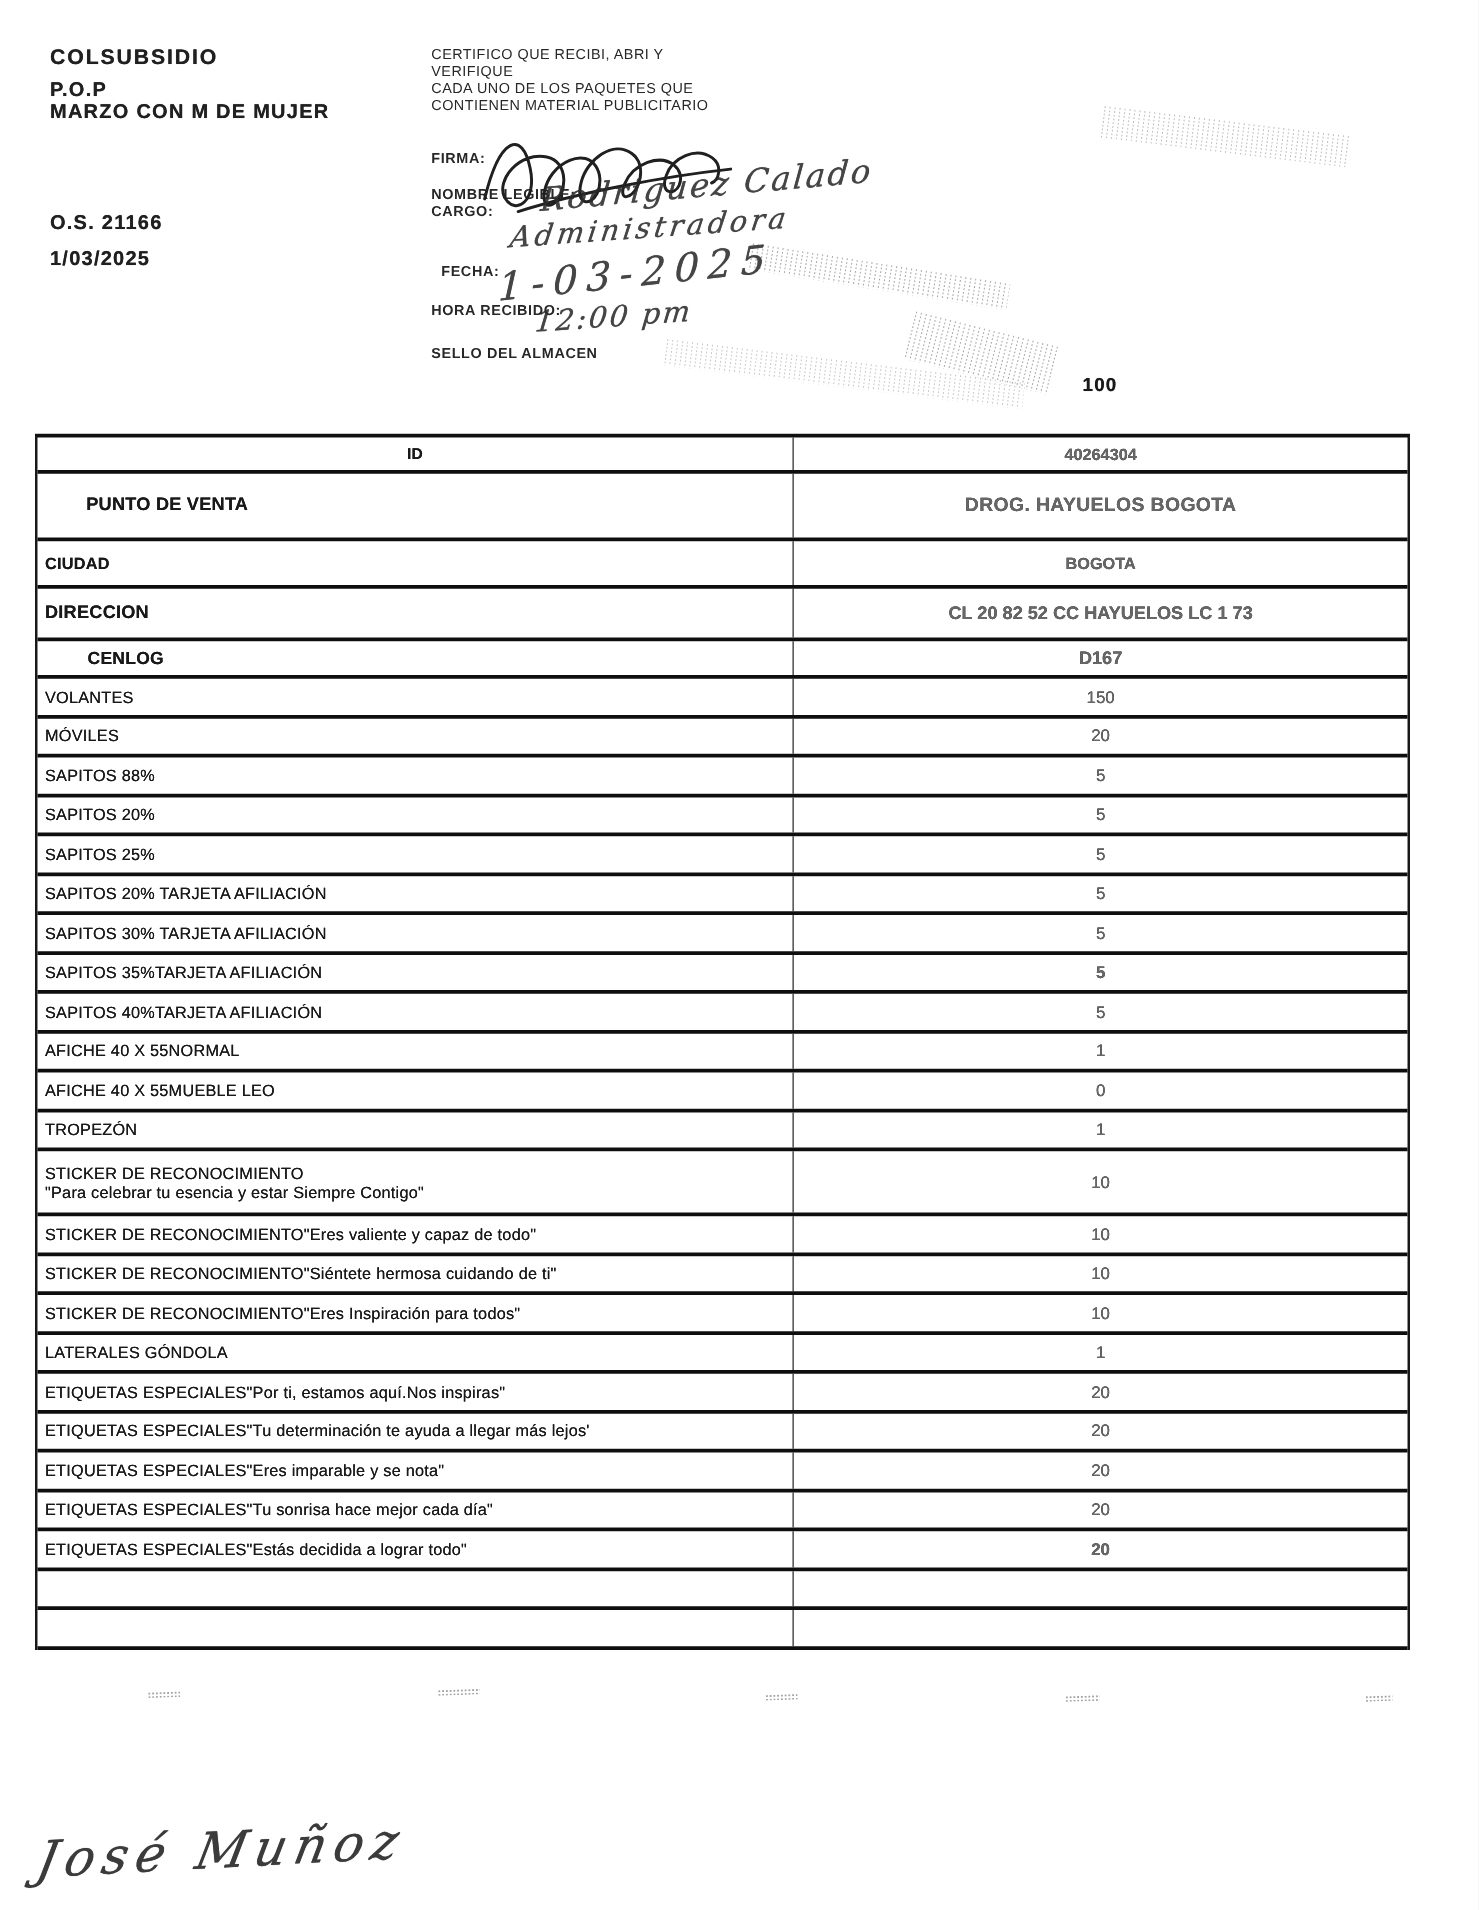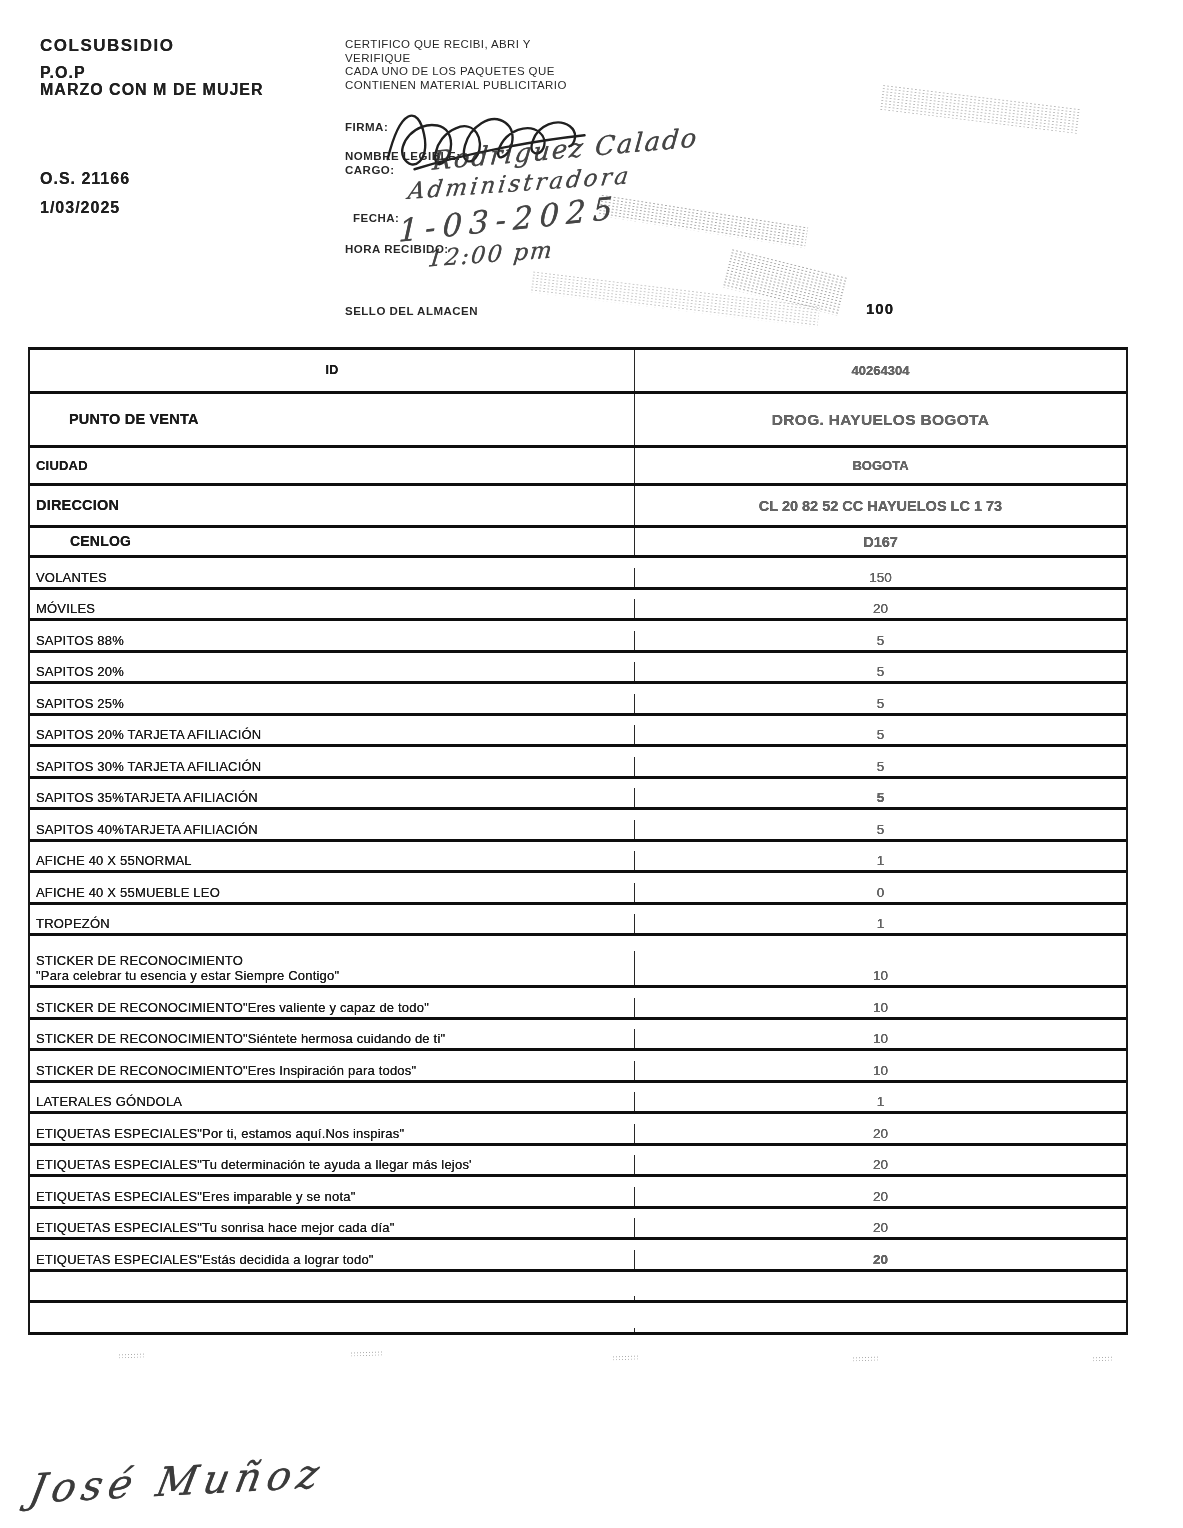--- a/index.html
+++ b/index.html
@@ -26,21 +26,21 @@
 
   
   .cert-lines { left:345px; top:38px; width:300px; font-size:11.5px; font-weight:normal;
     letter-spacing:.4px; line-height:13.5px; color:#2a2a2a; white-space:pre-line;}
   .field-label { font-size:11.5px; font-weight:bold; letter-spacing:.5px; color:#2a2a2a; }
   .f-firma { left:345px; top:121px; }
   .f-nombre{ left:345px; top:150px; }
   .f-cargo { left:345px; top:164px; }
   .f-fecha { left:353px; top:212px; }
   .f-hora  { left:345px; top:243px; }
-  .f-sello { left:345px; top:277px;margin-top:28px; }
+  .f-sello { left:345px; top:277px; }
 
   .qty-note { left:830px; top:300px; width:100px; text-align:center;
     font-size:15px; font-weight:bold; color:#1d1d1d; letter-spacing:1px;}
 
   
   .hand {
     font-family: "DejaVu Serif", serif;
     font-style: italic; color:#2e2e2e;
     white-space: nowrap; opacity:.88;
     text-shadow: 0 0 0.7px #2e2e2e;
@@ -82,32 +82,32 @@
     width:605px; border-right:1.5px solid #2b2b2b;
     font-size:13px; font-weight:500; color:#1d1d1d;
     display:flex; align-items:center; white-space:pre-line;
     line-height:15px; letter-spacing:.2px; text-shadow:0 0 .5px #1d1d1d;
   }
   .cell.value {
     flex:1; display:flex; align-items:center; justify-content:center;
     font-size:13.5px; color:#ef4444; text-shadow:0 0 .4px #171717;
   }
   
-  .info-row-0 { height:44px; } .info-row-0 .label { justify-content:center; font-size:12.5px; font-weight:bold;}
+  .info-row-0 { height:29px; } .info-row-0 .label { justify-content:center; font-size:12.5px; font-weight:bold;}
   .info-row-0 .value { font-size:13px; font-weight:600; }
   .info-row-1 { height:54px; } .info-row-1 .label { font-size:14.5px; font-weight:bold;padding-left:39px;}
   .info-row-1 .value { font-size:15.5px; font-weight:bold; letter-spacing:.3px;}
   .info-row-2 { height:38px; } .info-row-2 .label { font-size:13px; font-weight:600;}
   .info-row-2 .value { font-size:13px; font-weight:600;}
   .info-row-3 { height:42px; } .info-row-3 .label { font-size:14.5px; font-weight:bold;}
   .info-row-3 .value { font-size:14.5px; font-weight:bold;}
   .info-row-4 { height:30px; } .info-row-4 .label { font-size:14px; font-weight:bold;padding-left:40px;}
   .info-row-4 .value { font-size:14.5px; font-weight:bold;}
   
-  .item-row { height:31.5px;align-items:flex-end; }
+  .item-row { height:31.5px; }
   .item-row.tall { height:52px; }
   .item-row.empty-row { }
   .item-row-7 .value, .item-row-21 .value { font-weight:bold; }
 </style>
 </head>
 <body>
 
 <div class="page">
 
   <div class="abs company inky">COLSUBSIDIO</div>

